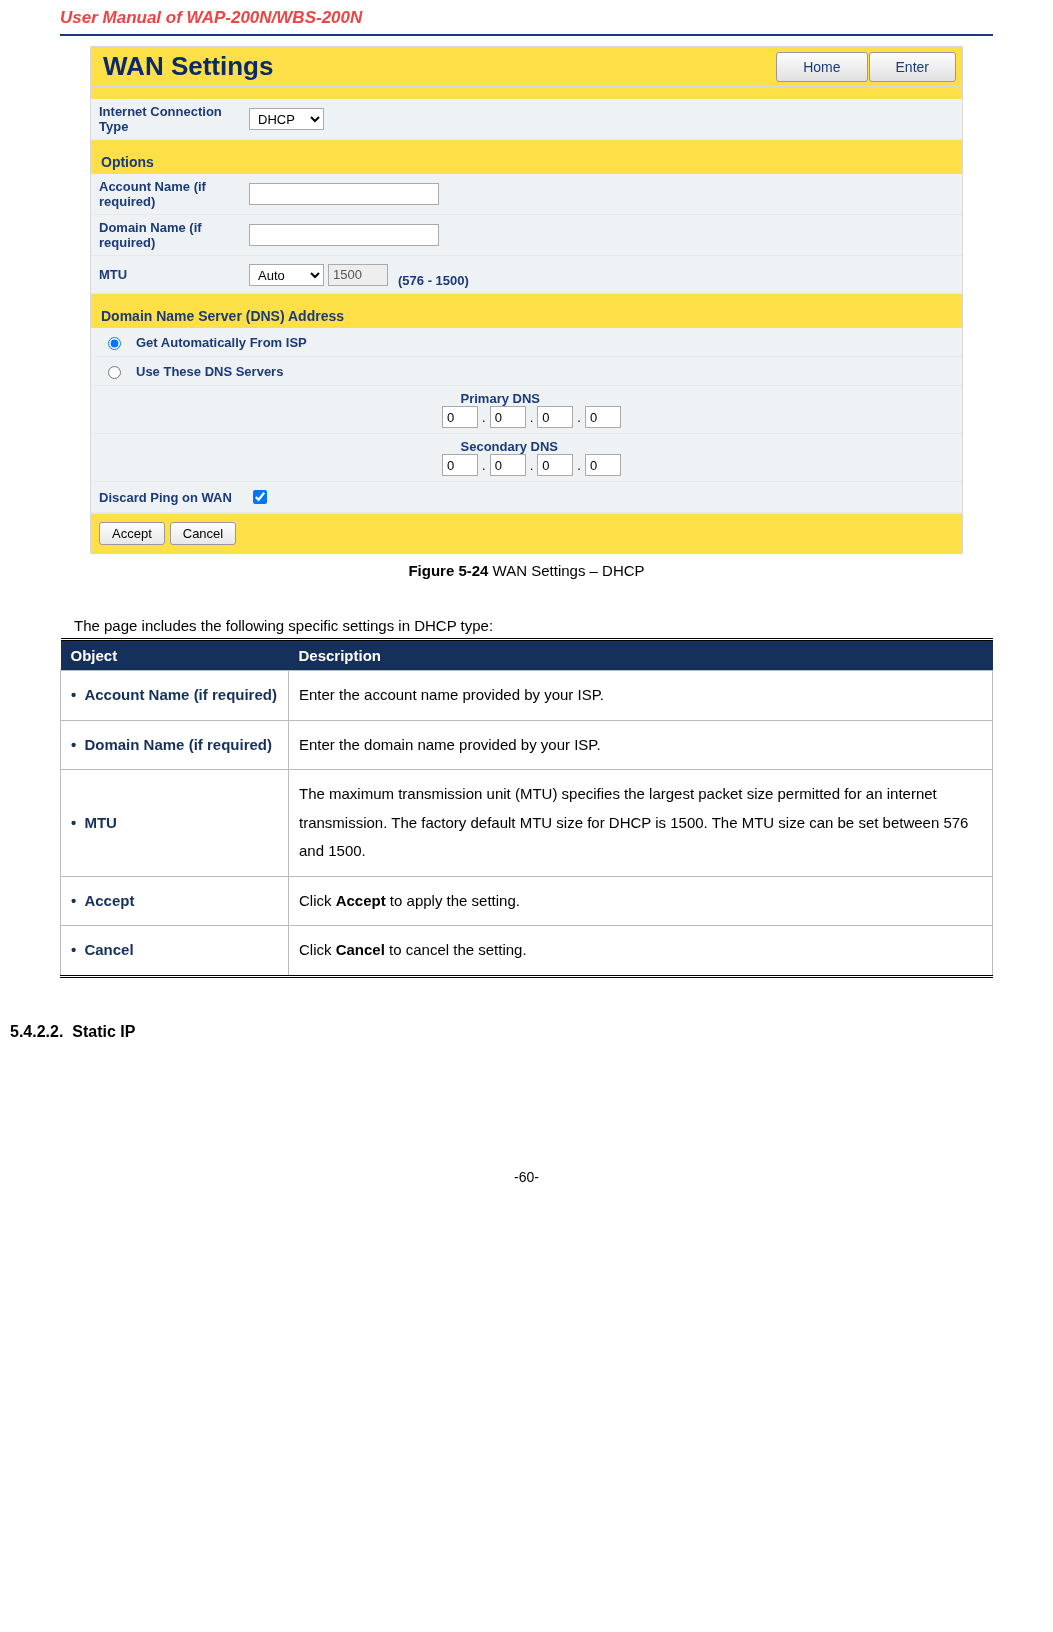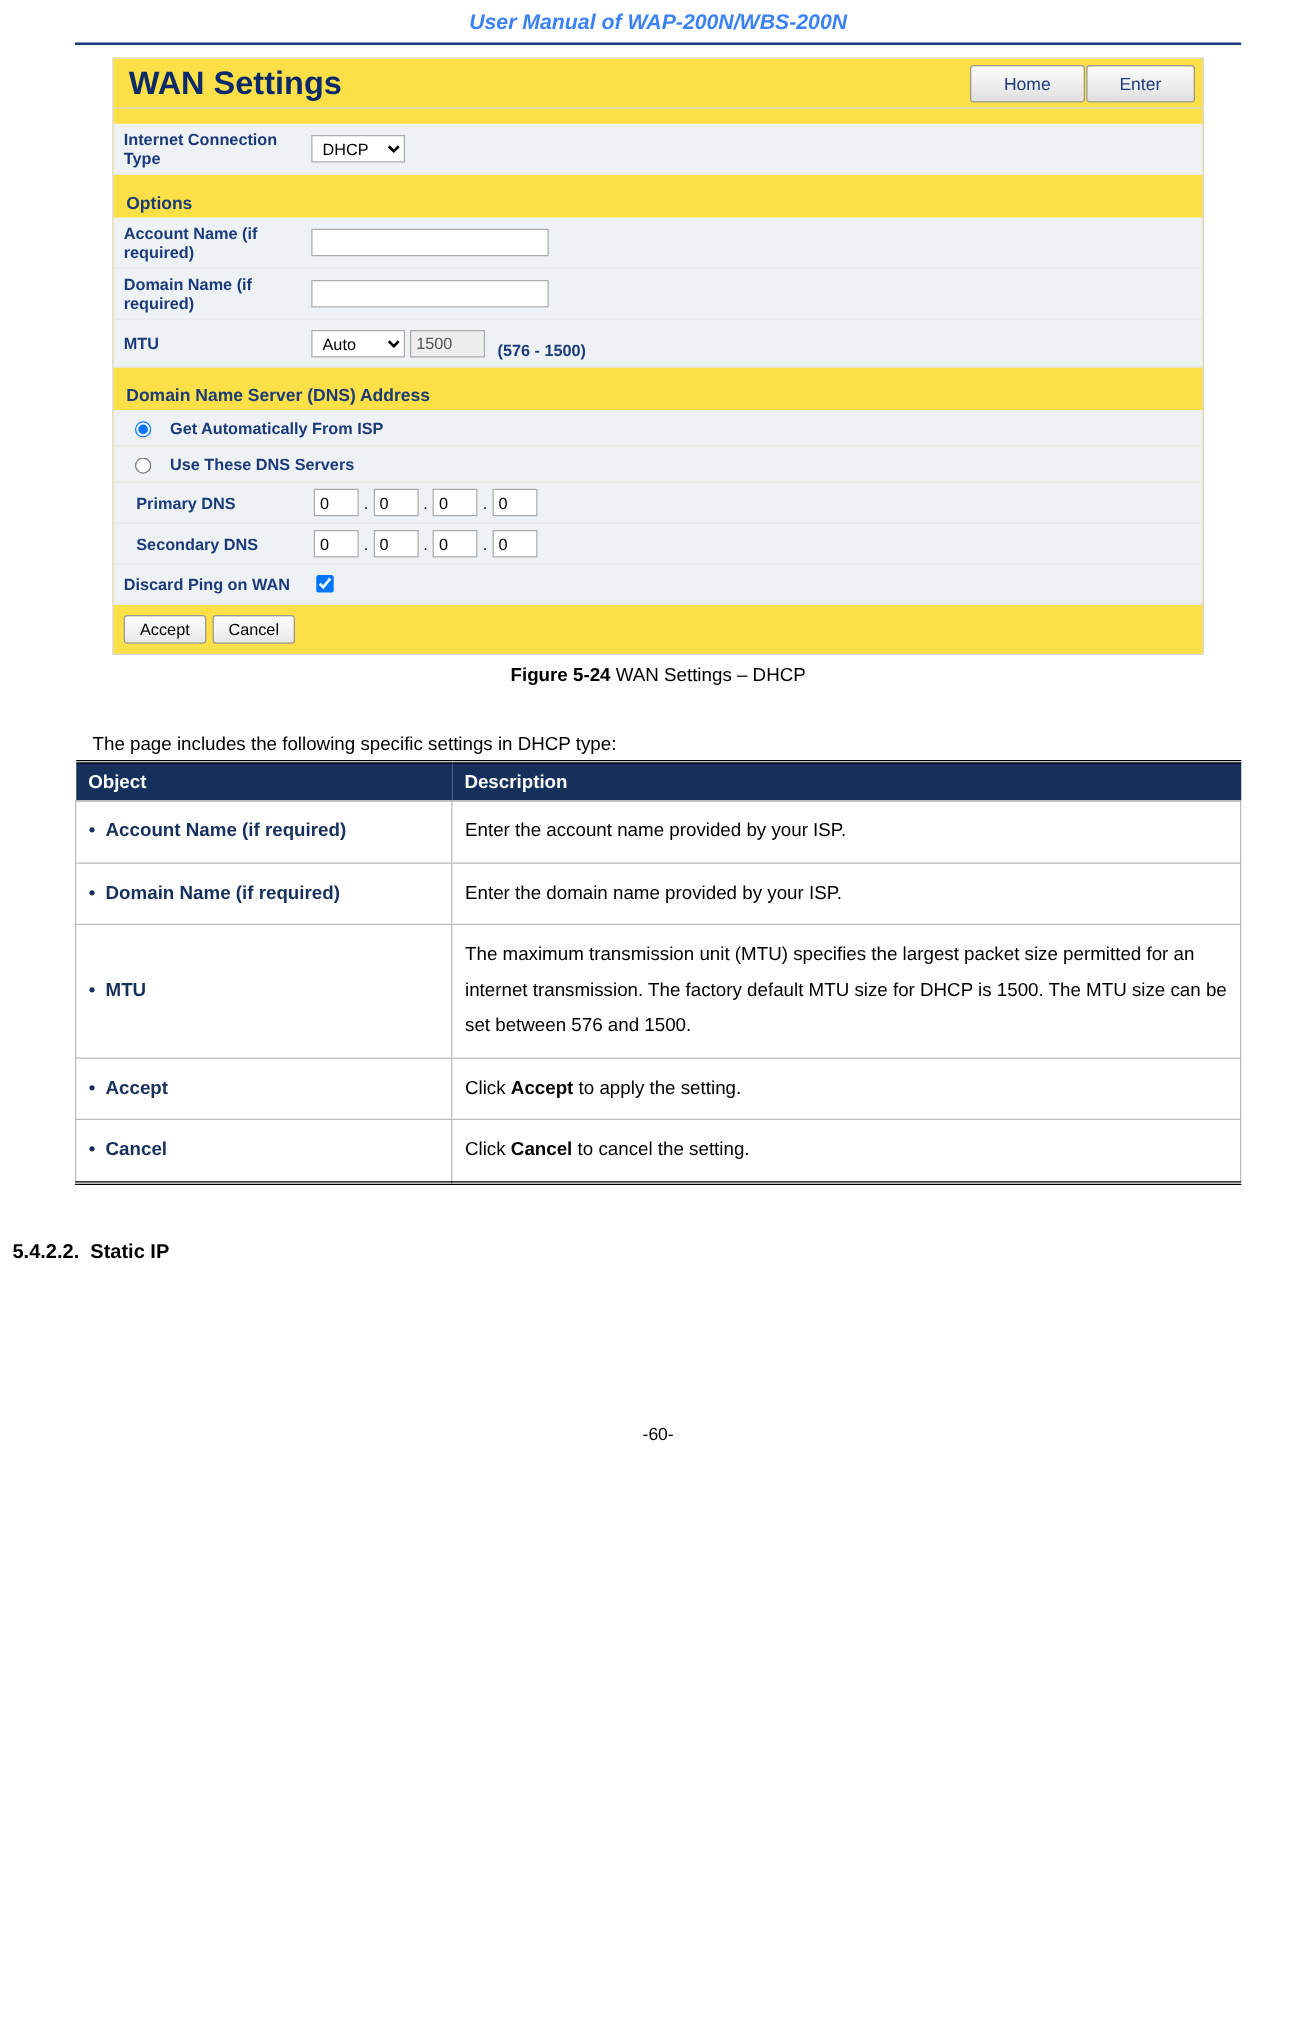--- a/index.html
+++ b/index.html
@@ -11,22 +11,22 @@
     color: #000;
     font-size: 14px;
   }
   .page {
     width: 1053px;
     margin: 0 auto;
     padding: 0 60px 40px 60px;
     position: relative;
   }
   .header-line {
-    text-align: center;
-    color: #3b82f6;
+    text-align: left;
+    color: #ef4444;
     font-style: italic;
     font-weight: bold;
     font-size: 17px;
     padding: 8px 0 6px 0;
     border-bottom: 2.5px solid #1a3a7a;
     margin-bottom: 10px;
   }
   .screenshot-box {
     border: 1px solid #d8d8d8;
     margin: 0 30px;
@@ -98,20 +98,21 @@
     border-bottom: 1px solid #e8e8e8;
     padding: 6px 12px;
     display:flex; align-items:center; gap:12px;
     color: #1a3a7a; font-weight:bold;
   }
   .dns-row {
     display:flex; align-items:center;
     background: #eef2f5;
     border-bottom: 1px solid #e8e8e8;
     padding: 5px 8px 5px 18px;
+    flex-direction: column;
   }
   .dns-label { width: 142px; color:#1a3a7a; font-weight:bold; }
   .btn-row { padding: 8px; display:flex; gap:5px; border-top:1px solid #e8e8e8;}
   .plain-btn {
     padding: 3px 12px;
     background: linear-gradient(#fdfdfd,#e8e8e8);
     border: 1px solid #999;
     border-radius: 3px;
     font-size: 13px;
     cursor:pointer;
@@ -139,21 +140,21 @@
   }
   .desc-table td {
     border: 1px solid #bbb;
     padding: 10px 10px;
     vertical-align: middle;
     line-height: 1.9;
   }
   .desc-table td.obj-cell {
     color: #16305c;
     font-weight: bold;
-    width: 301px;
+    width: 228px;
   }
   .bullet { color:#16305c; padding-right:4px; }
   .section-num {
     font-weight: bold;
     font-size: 16px;
     margin: 45px 0 18px -50px;
   }
   .body-text {
     font-size: 15px;
     line-height: 2.0;

